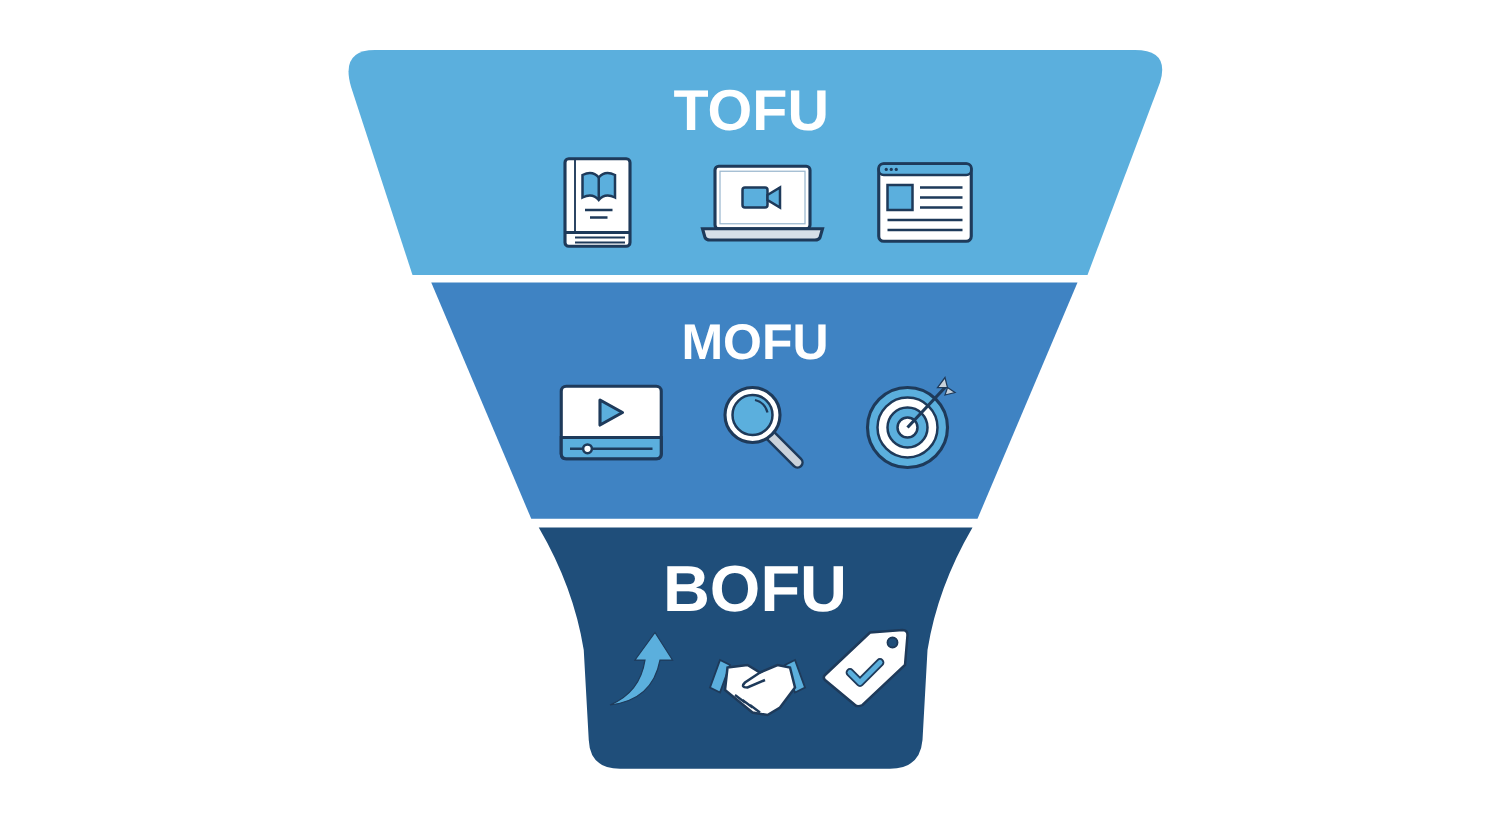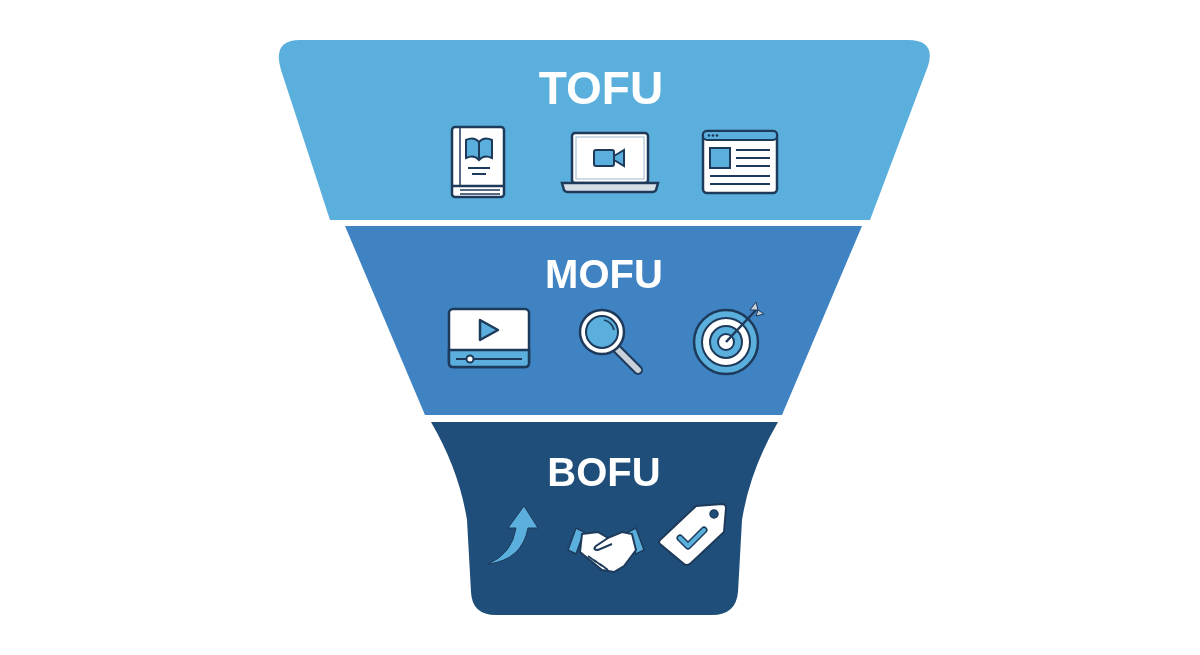--- a/index.html
+++ b/index.html
@@ -17,21 +17,21 @@
     <path d="M300,40 L908,40 Q936,40 928,66 L870,220 L330,220 L281,70 Q272,40 300,40 Z" fill="#5BAFDD"></path>
 
     <path d="M345,226 L862,226 L782,415 L425,415 Z" fill="#3F83C3"></path>
 
     <path d="M431,422 L778,422 Q750,470 742,520 L738,592 Q736,615 712,615 L496,615 Q472,615 471,592 L467,520 Q459,470 431,422 Z" fill="#1F4E7A"></path>
   </svg>
 
   
   <div class="stage-label" style="left:604px; top:250px; font-size:40px; line-height:48px;">MOFU</div>
   <div class="stage-label" style="left:601px; top:60px; font-size:46px; line-height:56px;">TOFU</div>
-  <div class="stage-label" style="left:604px; top:448px; font-size:40px; line-height:48px;">BOFU</div>
+  <div class="stage-label" style="left:604px; top:448px; font-size:52px; line-height:48px;">BOFU</div>
 
   
   <svg class="icon" style="left:448px; top:124px;" width="60" height="76" viewBox="0 0 60 76">
     <rect x="4" y="3" width="52" height="70" rx="3" fill="#fff" stroke="#1E3A5A" stroke-width="2.5"></rect>
     <path d="M4,62 L56,62" stroke="#1E3A5A" stroke-width="2.5"></path>
     <path d="M12,66 L52,66 M12,70 L52,70" stroke="#1E3A5A" stroke-width="1.5"></path>
     <path d="M12,3 L12,62" stroke="#1E3A5A" stroke-width="1.5"></path>
     <path d="M18,16 Q26,12 31,18 Q36,12 44,16 L44,34 Q36,30 31,36 Q26,30 18,34 Z" fill="#5BAFDD" stroke="#1E3A5A" stroke-width="2"></path>
     <path d="M31,18 L31,36" stroke="#1E3A5A" stroke-width="2"></path>
     <path d="M20,44 L42,44 M24,50 L38,50" stroke="#1E3A5A" stroke-width="2"></path>

